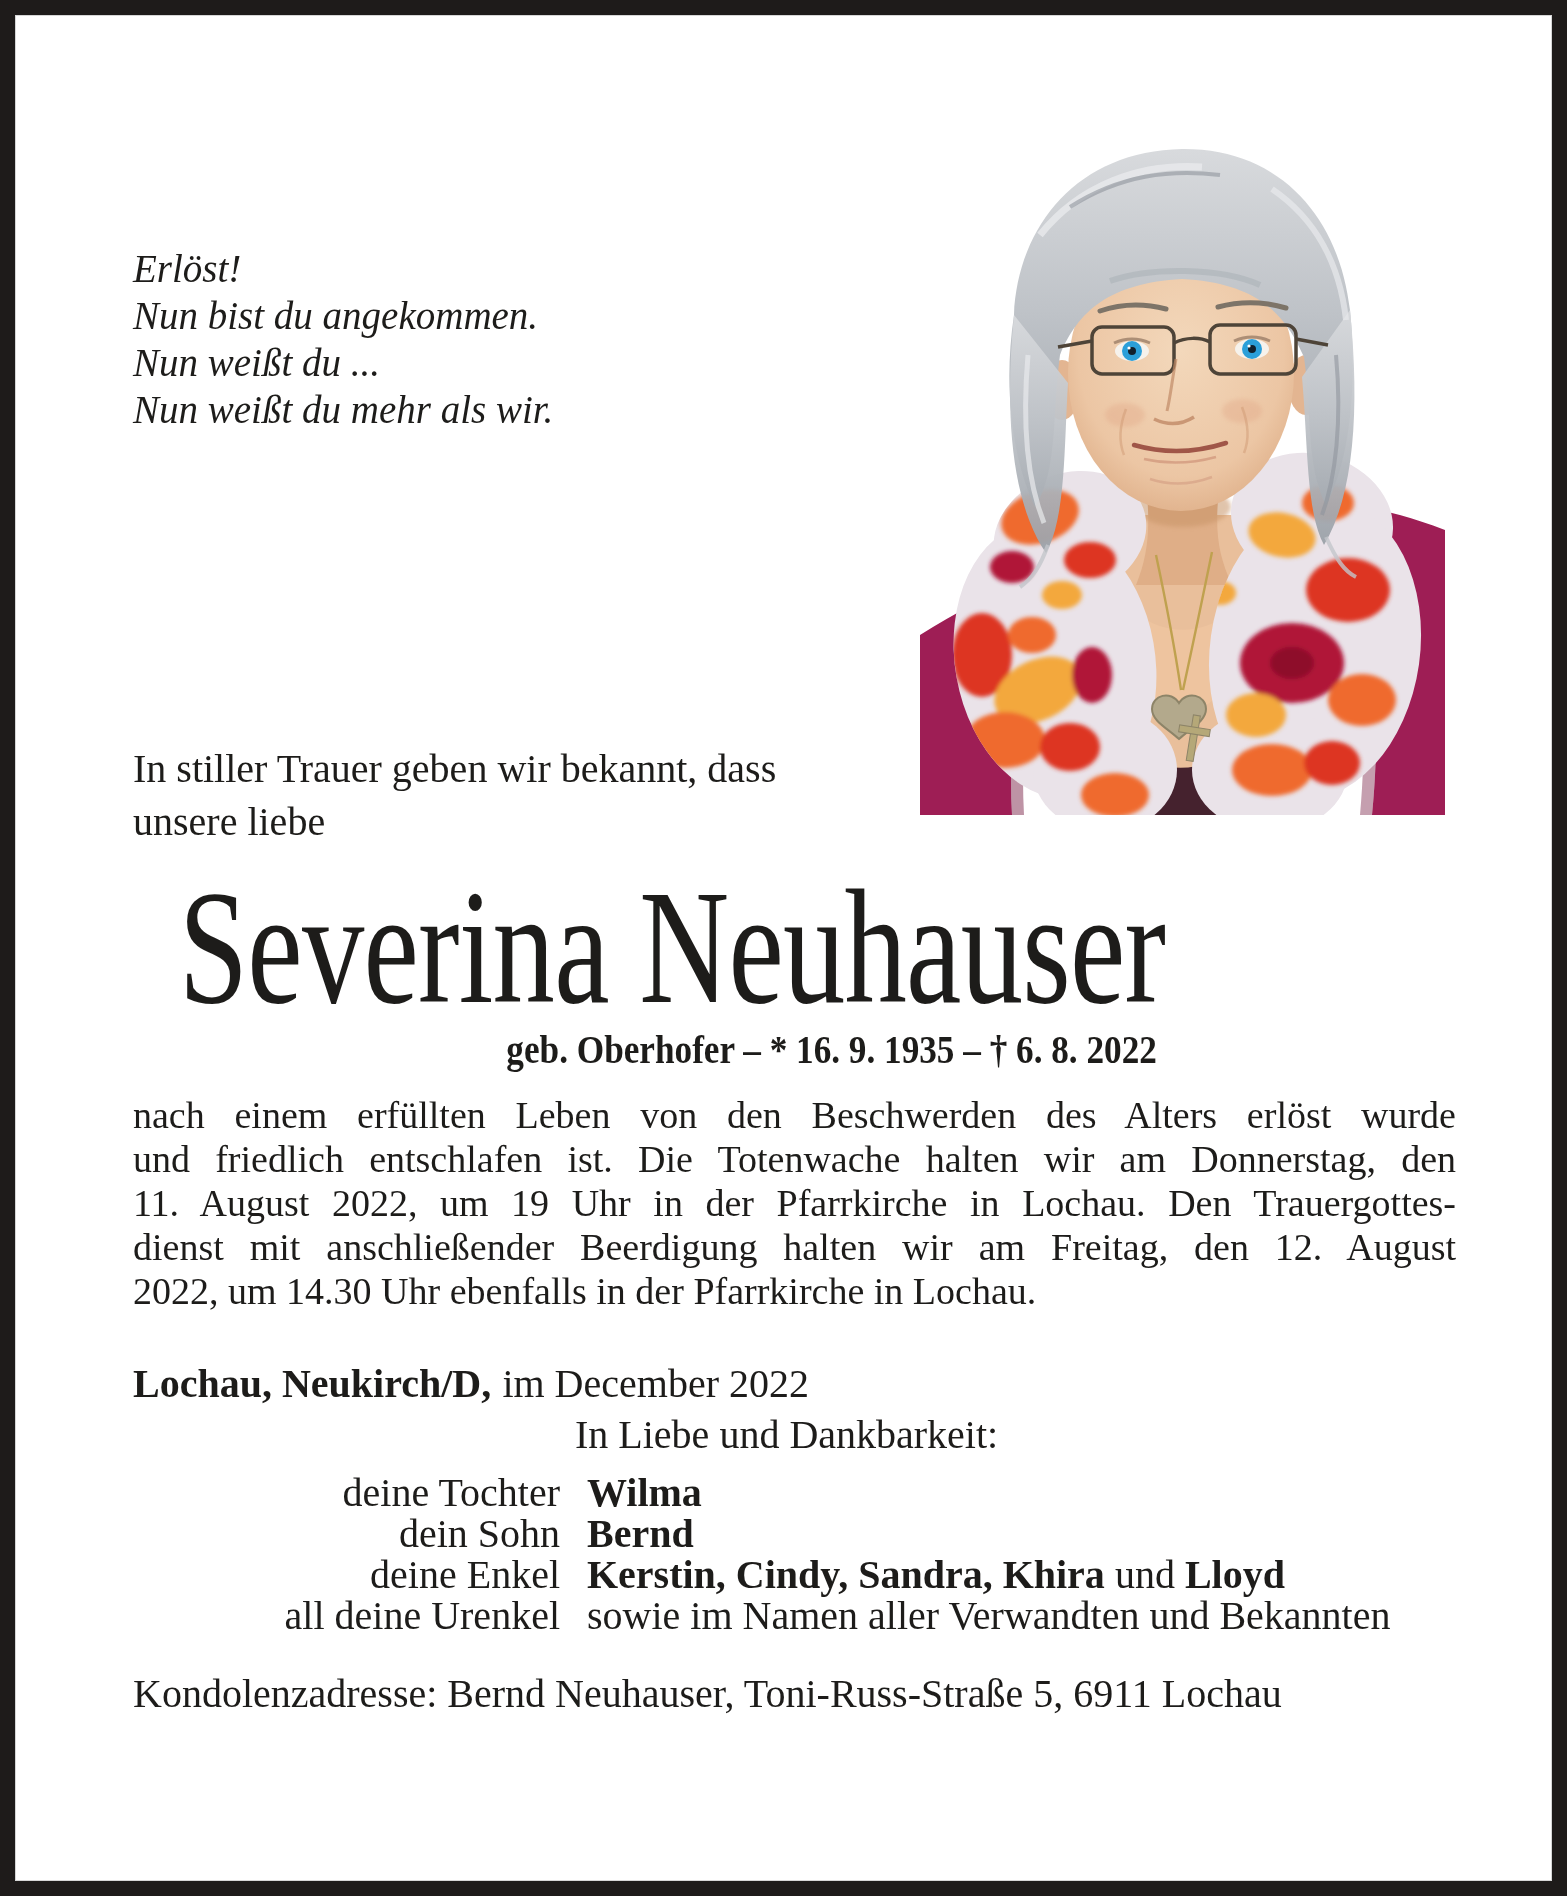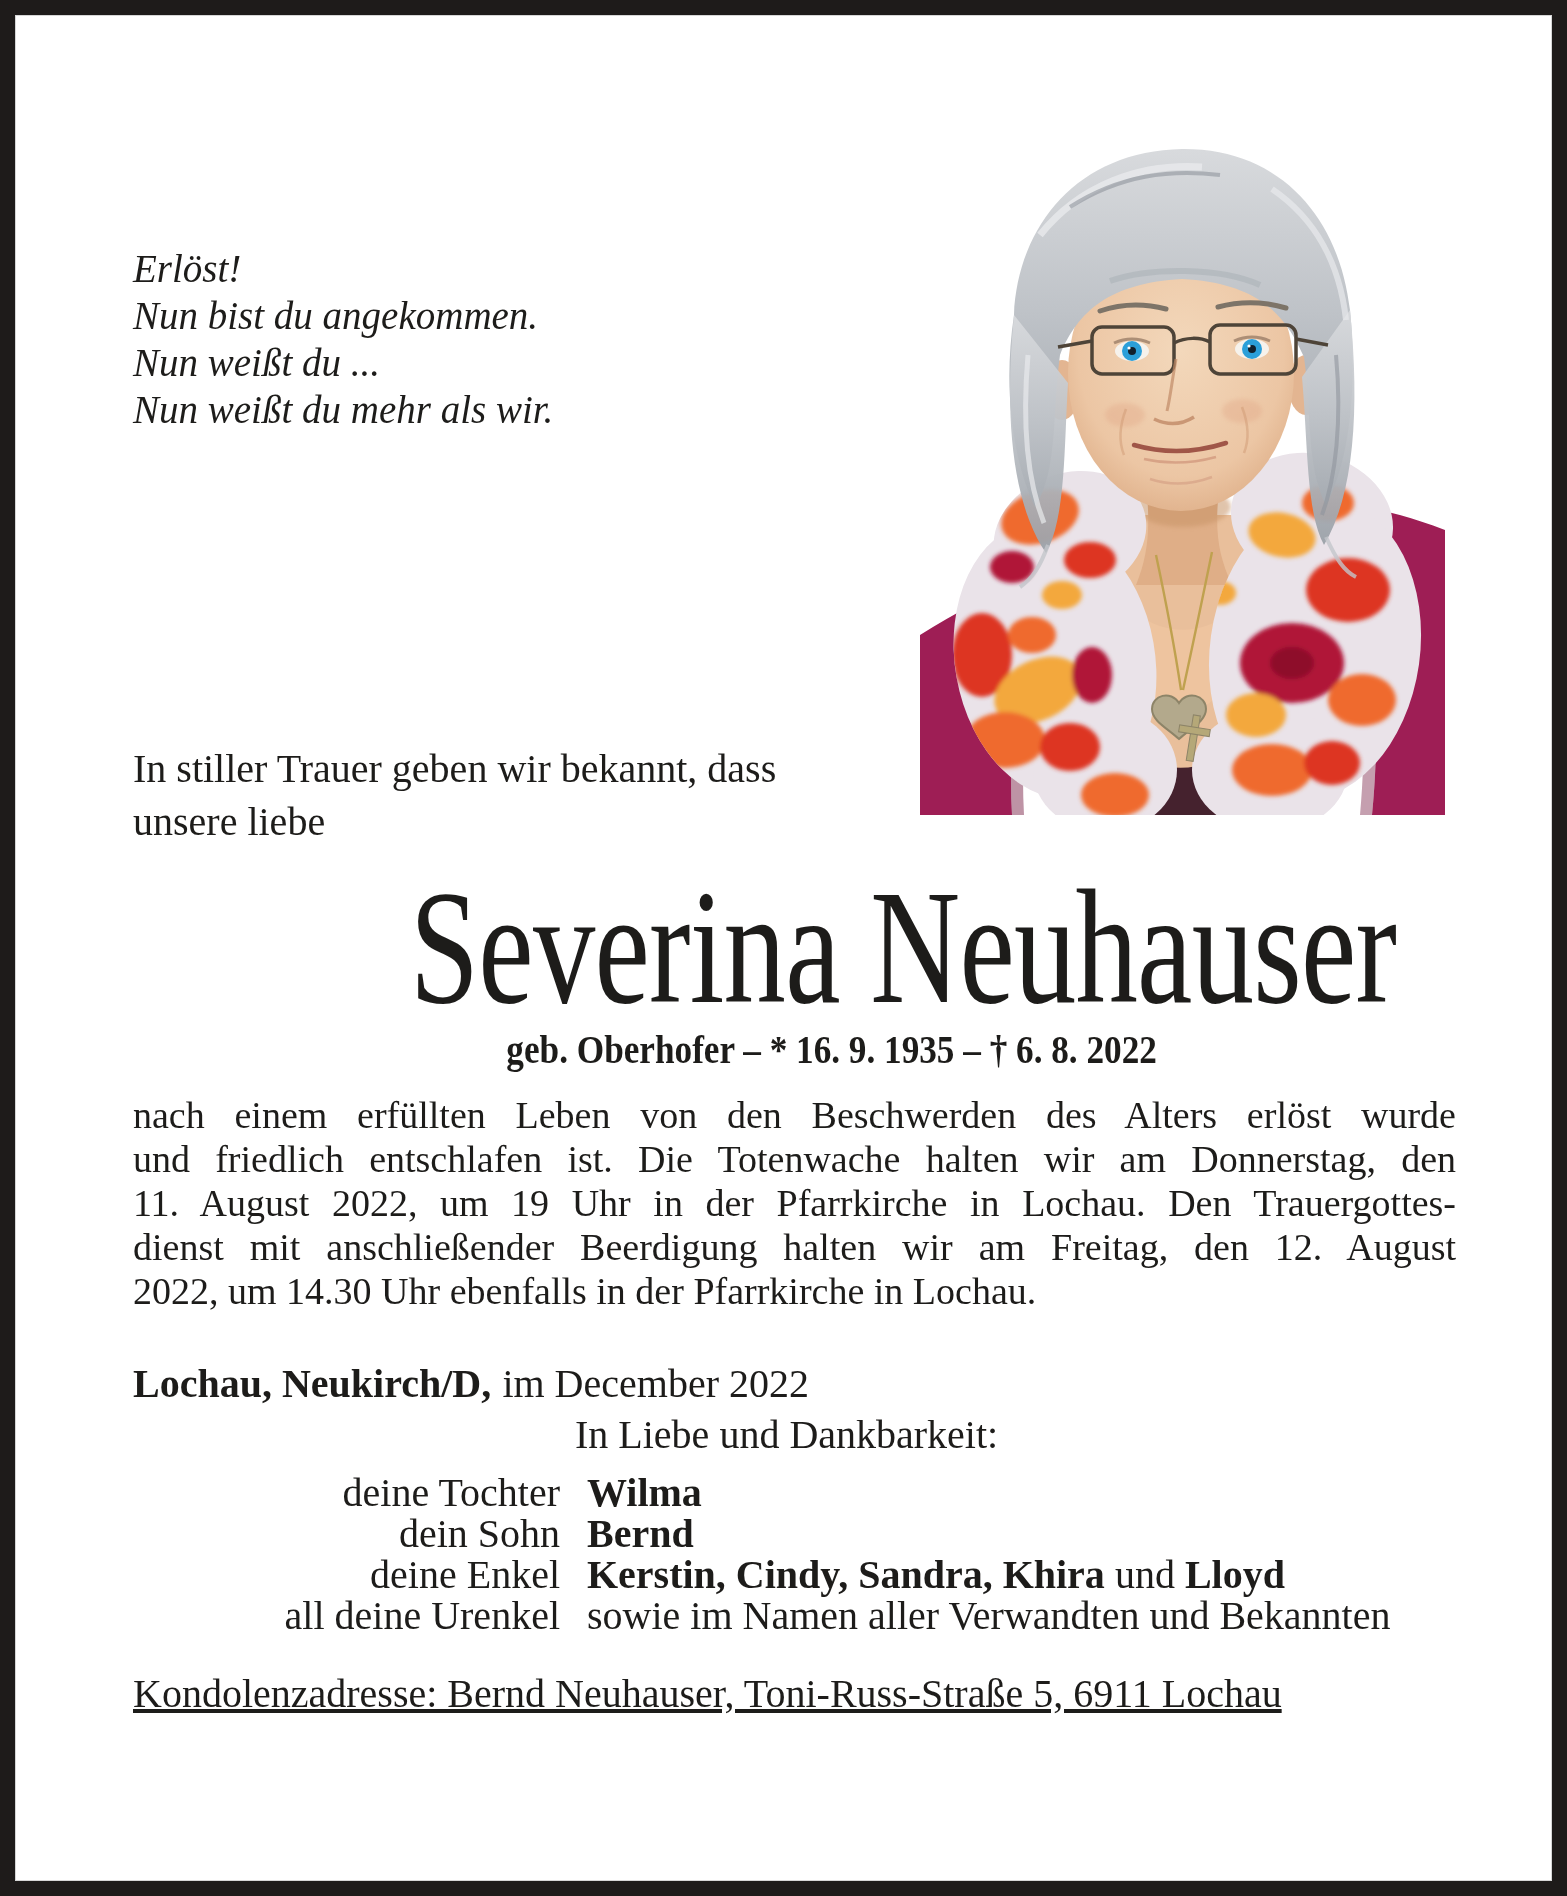--- a/index.html
+++ b/index.html
@@ -32,21 +32,21 @@
   }
   .abs{position:absolute;}
   
   .poem{left:118px;top:230px;font-style:italic;font-size:39px;line-height:47px;}
   
   .photo{left:905px;top:100px;width:525px;height:700px;}
   .photo svg{display:block;width:525px;height:700px;}
   
   .announce{left:118px;top:727px;font-size:40px;line-height:53px;}
   
-  .name-line{left:0;top:852px;width:100%;text-align:right;line-height:160px;white-space:nowrap;}
+  .name-line{left:8px;top:852px;width:100%;text-align:left;line-height:160px;white-space:nowrap;}
   .name-line .nm{
     display:inline-block;font-size:164px;letter-spacing:-1px;
     transform:scaleX(0.76);transform-origin:50% 50%;
   }
   .subname{left:0;top:1012px;width:100%;text-align:center;line-height:46px;white-space:nowrap;padding-left:48px;}
   .subname .sn{
     display:inline-block;font-size:40px;font-weight:bold;
     transform:scaleX(0.88);transform-origin:50% 50%;
   }
   
@@ -61,21 +61,21 @@
   .closing{left:560px;top:1398px;font-size:40px;line-height:44px;white-space:nowrap;}
   .family{
     left:93px;top:1457px;
     display:grid;grid-template-columns:452px 900px;column-gap:27px;
     font-size:40px;line-height:41px;
   }
   .fam-label{text-align:right;white-space:nowrap;}
   .fam-val{text-align:left;white-space:nowrap;}
   .fam-val .b{font-weight:bold;}
   
-  .condolence{left:118px;top:1657px;font-size:40px;line-height:44px;white-space:nowrap;text-decoration:underline;}
+  .condolence{left:118px;top:1657px;font-size:40px;line-height:44px;white-space:nowrap;}
 
   
   .c-sweater{fill:var(--sweater);}
   .c-scarf{fill:var(--scarf-base);}
   .c-or{fill:var(--scarf-orange);}
   .c-rd{fill:var(--scarf-red);}
   .c-cr{fill:var(--scarf-crimson);}
   .c-yl{fill:var(--scarf-yellow);}
   .c-eye{fill:var(--eyes);}
 </style>

